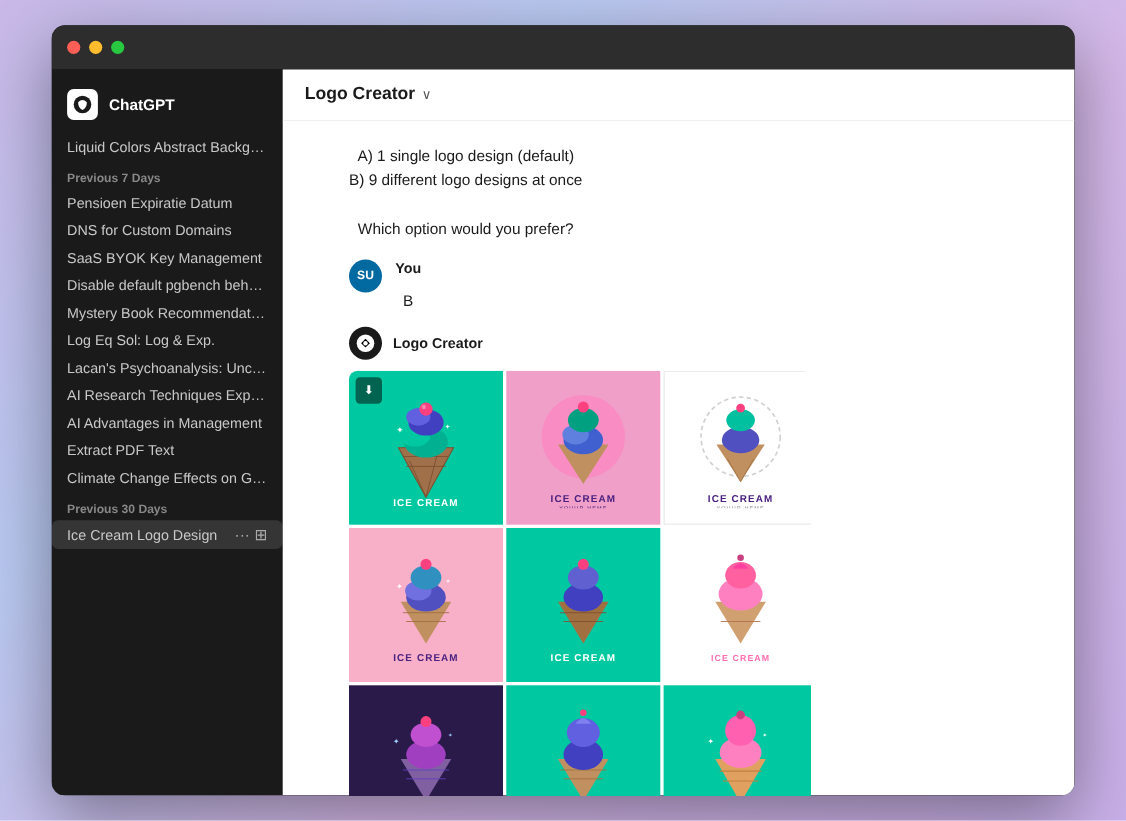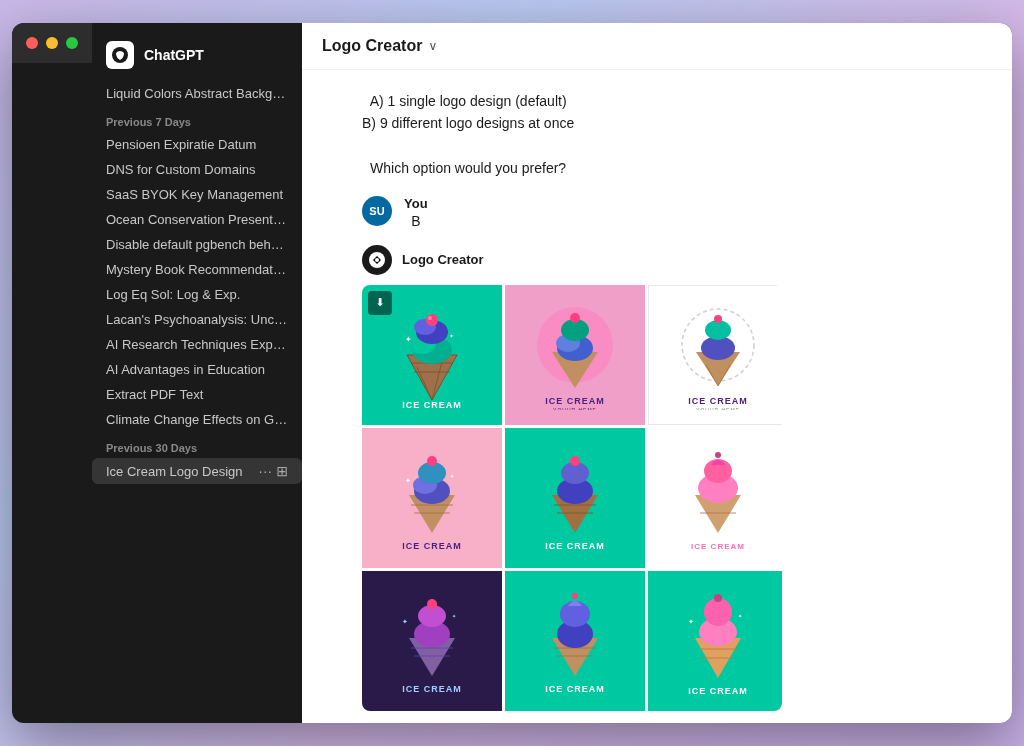--- a/index.html
+++ b/index.html
@@ -7,27 +7,27 @@
     body {
       background: linear-gradient(135deg, #c9b8e8 0%, #b8c8f0 30%, #d4b8e8 60%, #c8b0e8 100%);
       display: flex;
       align-items: center;
       justify-content: center;
       min-height: 100vh;
       font-family: -apple-system, BlinkMacSystemFont, 'Segoe UI', sans-serif;
     }
 
     .window {
-      width: 1000px;
+      width: 930px;
       height: 700px;
       background: #1a1a1a;
       border-radius: 12px;
       overflow: hidden;
       display: flex;
-      flex-direction: row;
+      flex-direction: column;
       box-shadow: 0 20px 60px rgba(0,0,0,0.4);
     }
 
     .titlebar {
       background: #2d2d2d;
       height: 40px;
       display: flex;
       align-items: center;
       padding: 0 14px;
       flex-shrink: 0;
@@ -205,21 +205,21 @@
       justify-content: center;
       color: white;
       font-size: 11px;
       font-weight: 600;
       flex-shrink: 0;
     }
 
     .user-content {
       display: flex;
       flex-direction: column;
-      gap: 2px;
+      gap: 14px;
     }
 
     .user-name {
       font-size: 13px;
       font-weight: 600;
       color: #1a1a1a;
     }
 
     .user-text {
       font-size: 14px;
@@ -330,27 +330,26 @@
         <span class="sidebar-app-name">ChatGPT</span>
       </div>
 
       <div class="sidebar-chat-item">Liquid Colors Abstract Backgrou...</div>
 
       <div class="sidebar-section-label">Previous 7 Days</div>
 
       <div class="sidebar-chat-item">Pensioen Expiratie Datum</div>
       <div class="sidebar-chat-item">DNS for Custom Domains</div>
       <div class="sidebar-chat-item">SaaS BYOK Key Management</div>
-      <div class="sidebar-chat-item">Ocean Conservation Presentation</div>
       <div class="sidebar-chat-item">Disable default pgbench behavior</div>
       <div class="sidebar-chat-item">Mystery Book Recommendations</div>
       <div class="sidebar-chat-item">Log Eq Sol: Log &amp; Exp.</div>
       <div class="sidebar-chat-item">Lacan's Psychoanalysis: Uncons...</div>
       <div class="sidebar-chat-item">AI Research Techniques Explored</div>
-      <div class="sidebar-chat-item">AI Advantages in Education</div>
+      <div class="sidebar-chat-item">AI Advantages in Management</div>
       <div class="sidebar-chat-item">Extract PDF Text</div>
       <div class="sidebar-chat-item">Climate Change Effects on GDP</div>
 
       <div class="sidebar-section-label">Previous 30 Days</div>
 
       <div class="sidebar-chat-item active">
         <span class="active-item-text">Ice Cream Logo Design</span>
         <div class="active-item-icons">
           <span>···</span>
           <span>⊞</span>

